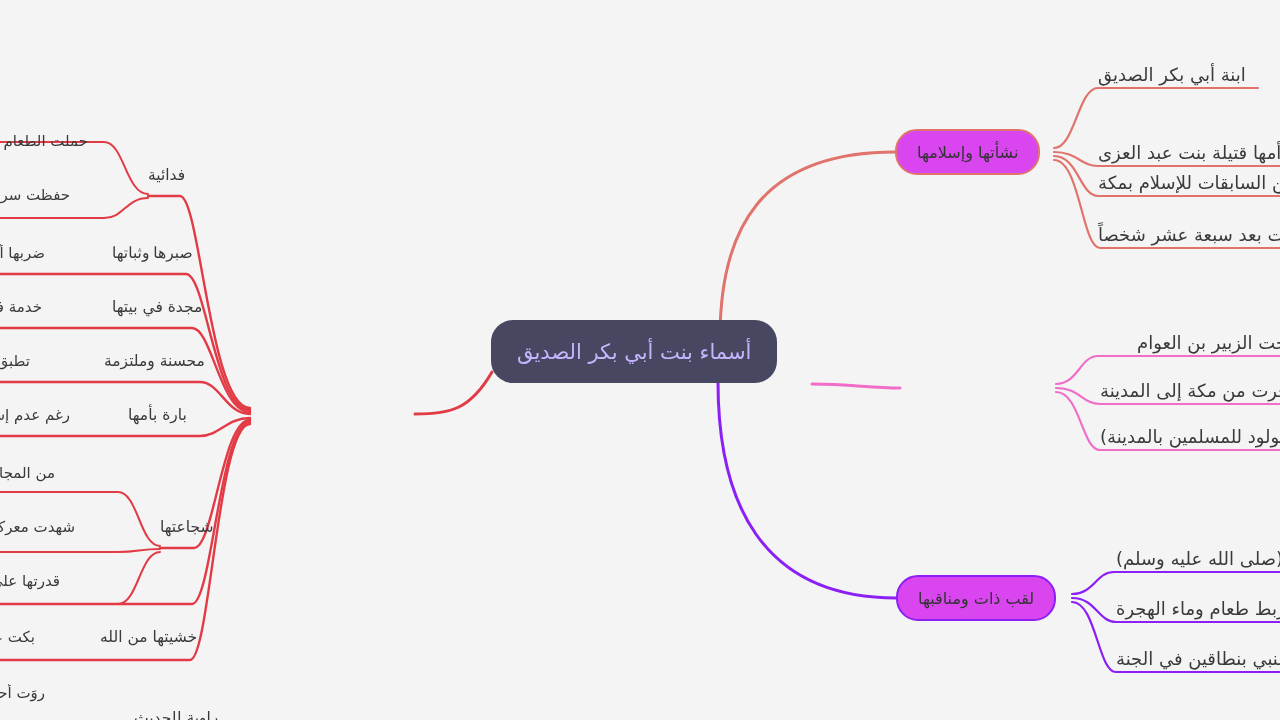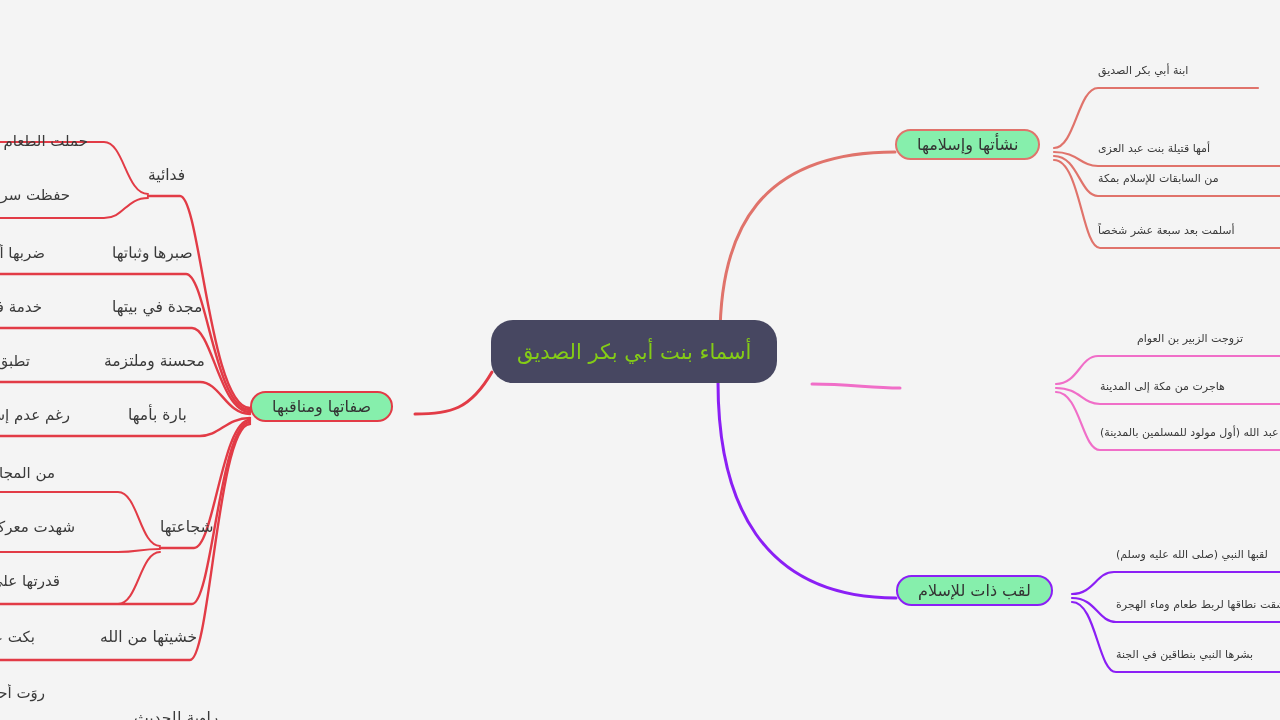--- a/index.html
+++ b/index.html
@@ -10,50 +10,50 @@
     font-family:"DejaVu Sans","Liberation Sans",sans-serif;
     position:relative;
   }
   #canvas{position:absolute;inset:0;width:1280px;height:720px;}
   svg.links{position:absolute;left:0;top:0;width:1280px;height:720px;pointer-events:none;}
 
   .node{position:absolute;box-sizing:border-box;display:flex;align-items:center;justify-content:center;white-space:nowrap;}
 
   
   .root{
-    background:#474761;color:#84cc16;
+    background:#474761;color:#c4b5fd;
     border-radius:22px;
     font-size:21px;letter-spacing:.3px;
     padding:0 26px;height:63px;
     left:491px;top:320px;
   }
 
   
   .branch{
-    background:#86efac;
+    background:#d946ef;
     border:2.5px solid #e0544f;
     border-radius:22px;
-    height:31px;padding:0 20px;
+    height:46px;padding:0 20px;
     font-size:16px;color:#333333;
   }
   .branch.c-salmon{border-color:#e0736b;}
   .branch.c-pink{border-color:#f06ec8;}
   .branch.c-purple{border-color:#8b1ff5;}
   .branch.c-red{border-color:#e23b46;}
 
   
   .lbl2{
     position:absolute;font-size:15.5px;color:#3a3a3a;white-space:nowrap;
   }
   
   .lbl3{
     position:absolute;font-size:15px;color:#3a3a3a;white-space:nowrap;
   }
   .leaf{
-    position:absolute;font-size:11px;color:#3a3a3a;white-space:nowrap;
+    position:absolute;font-size:18px;color:#3a3a3a;white-space:nowrap;
   }
   .clip-left{direction:rtl;text-align:right;}
 </style>
 </head>
 <body>
 
 <div id="canvas">
 
   <svg class="links" viewBox="0 0 1280 720">
     <g fill="none" stroke-width="3" stroke-linecap="round">
@@ -111,26 +111,23 @@
   <div class="node root">
     <span>أسماء بنت أبي بكر الصديق</span>
   </div>
 
   <div class="node branch c-salmon" style="left:895px;top:129px;">
     <span>نشأتها وإسلامها</span>
   </div>
 
 
   <div class="node branch c-purple" style="left:896px;top:575px;">
-    <span>لقب ذات للإسلام</span>
+    <span>لقب ذات ومناقبها</span>
   </div>
 
-  <div class="node branch c-red" style="left:250px;top:391px;">
-    <span>صفاتها ومناقبها</span>
-  </div>
 
   <div class="leaf" style="left:1098px;top:64px;">ابنة أبي بكر الصديق</div>
   <div class="leaf" style="left:1098px;top:142px;">أمها قتيلة بنت عبد العزى</div>
   <div class="leaf" style="left:1098px;top:172px;">من السابقات للإسلام بمكة</div>
   <div class="leaf" style="left:1098px;top:224px;">أسلمت بعد سبعة عشر شخصاً</div>
 
   <div class="leaf" style="left:1100px;top:332px;margin-left:37px;">تزوجت الزبير بن العوام</div>
   <div class="leaf" style="left:1100px;top:380px;">هاجرت من مكة إلى المدينة</div>
   <div class="leaf" style="left:1100px;top:426px;">ولدت عبد الله (أول مولود للمسلمين بالمدينة)</div>
 

